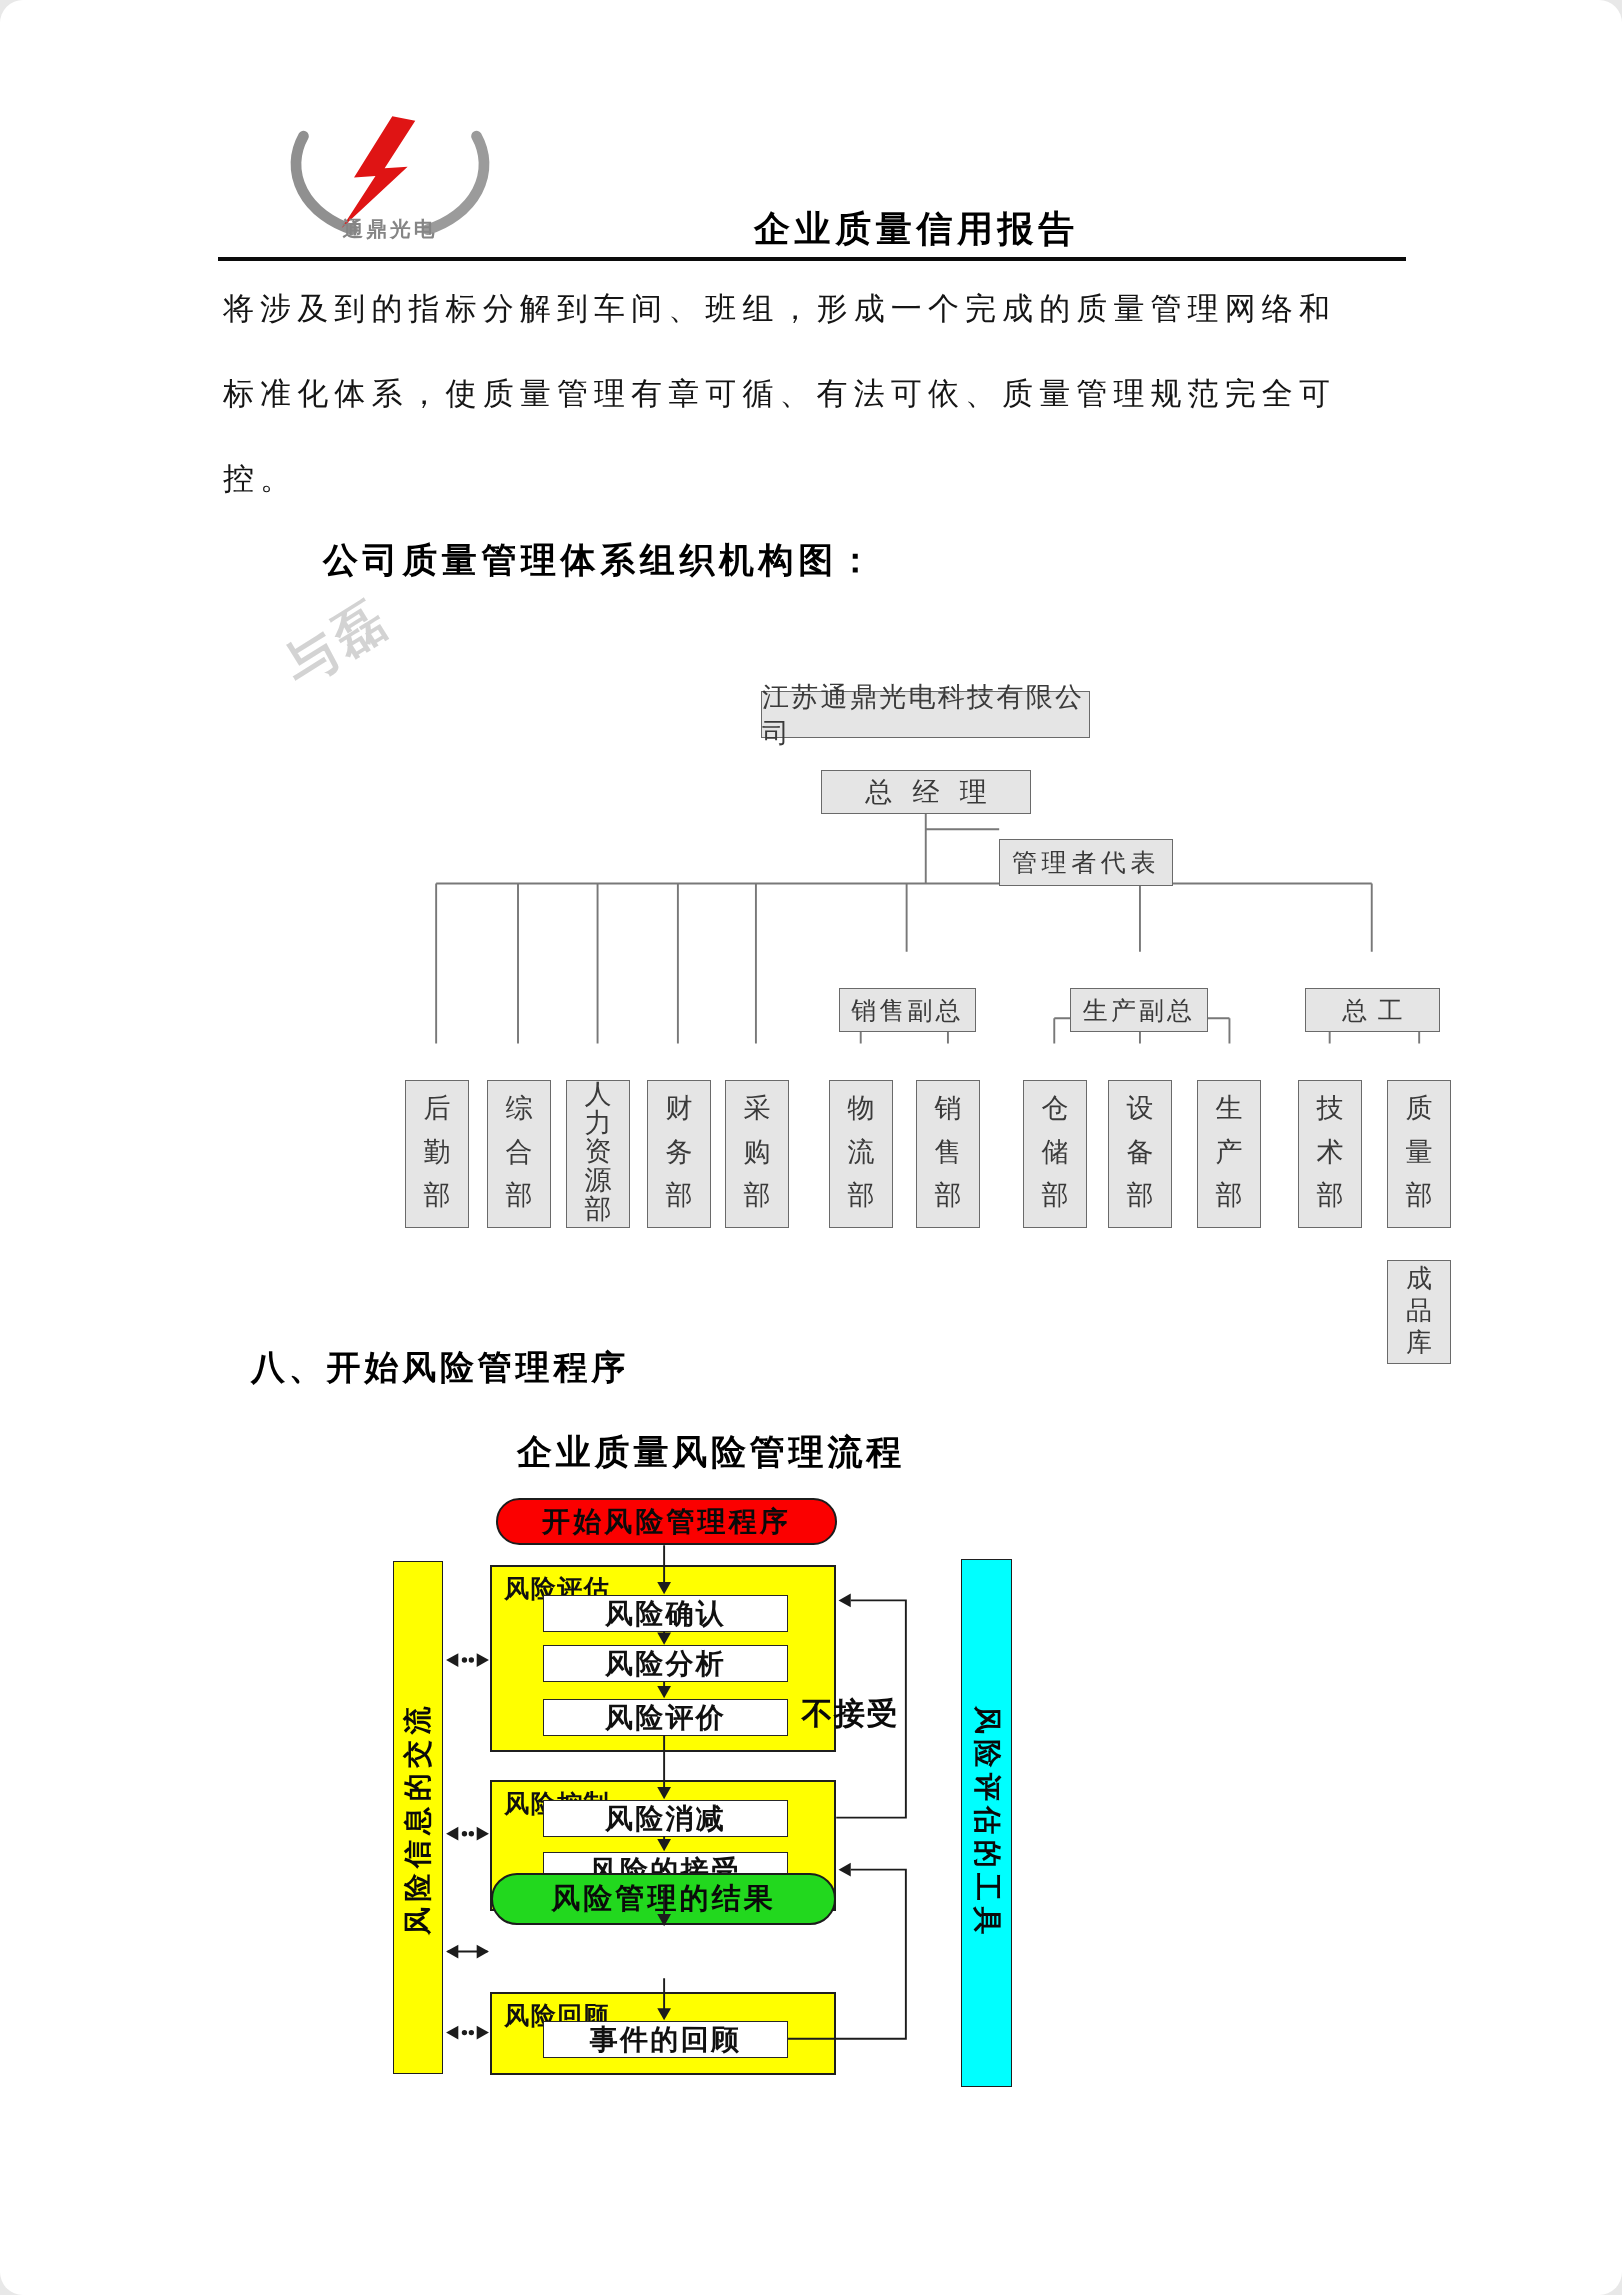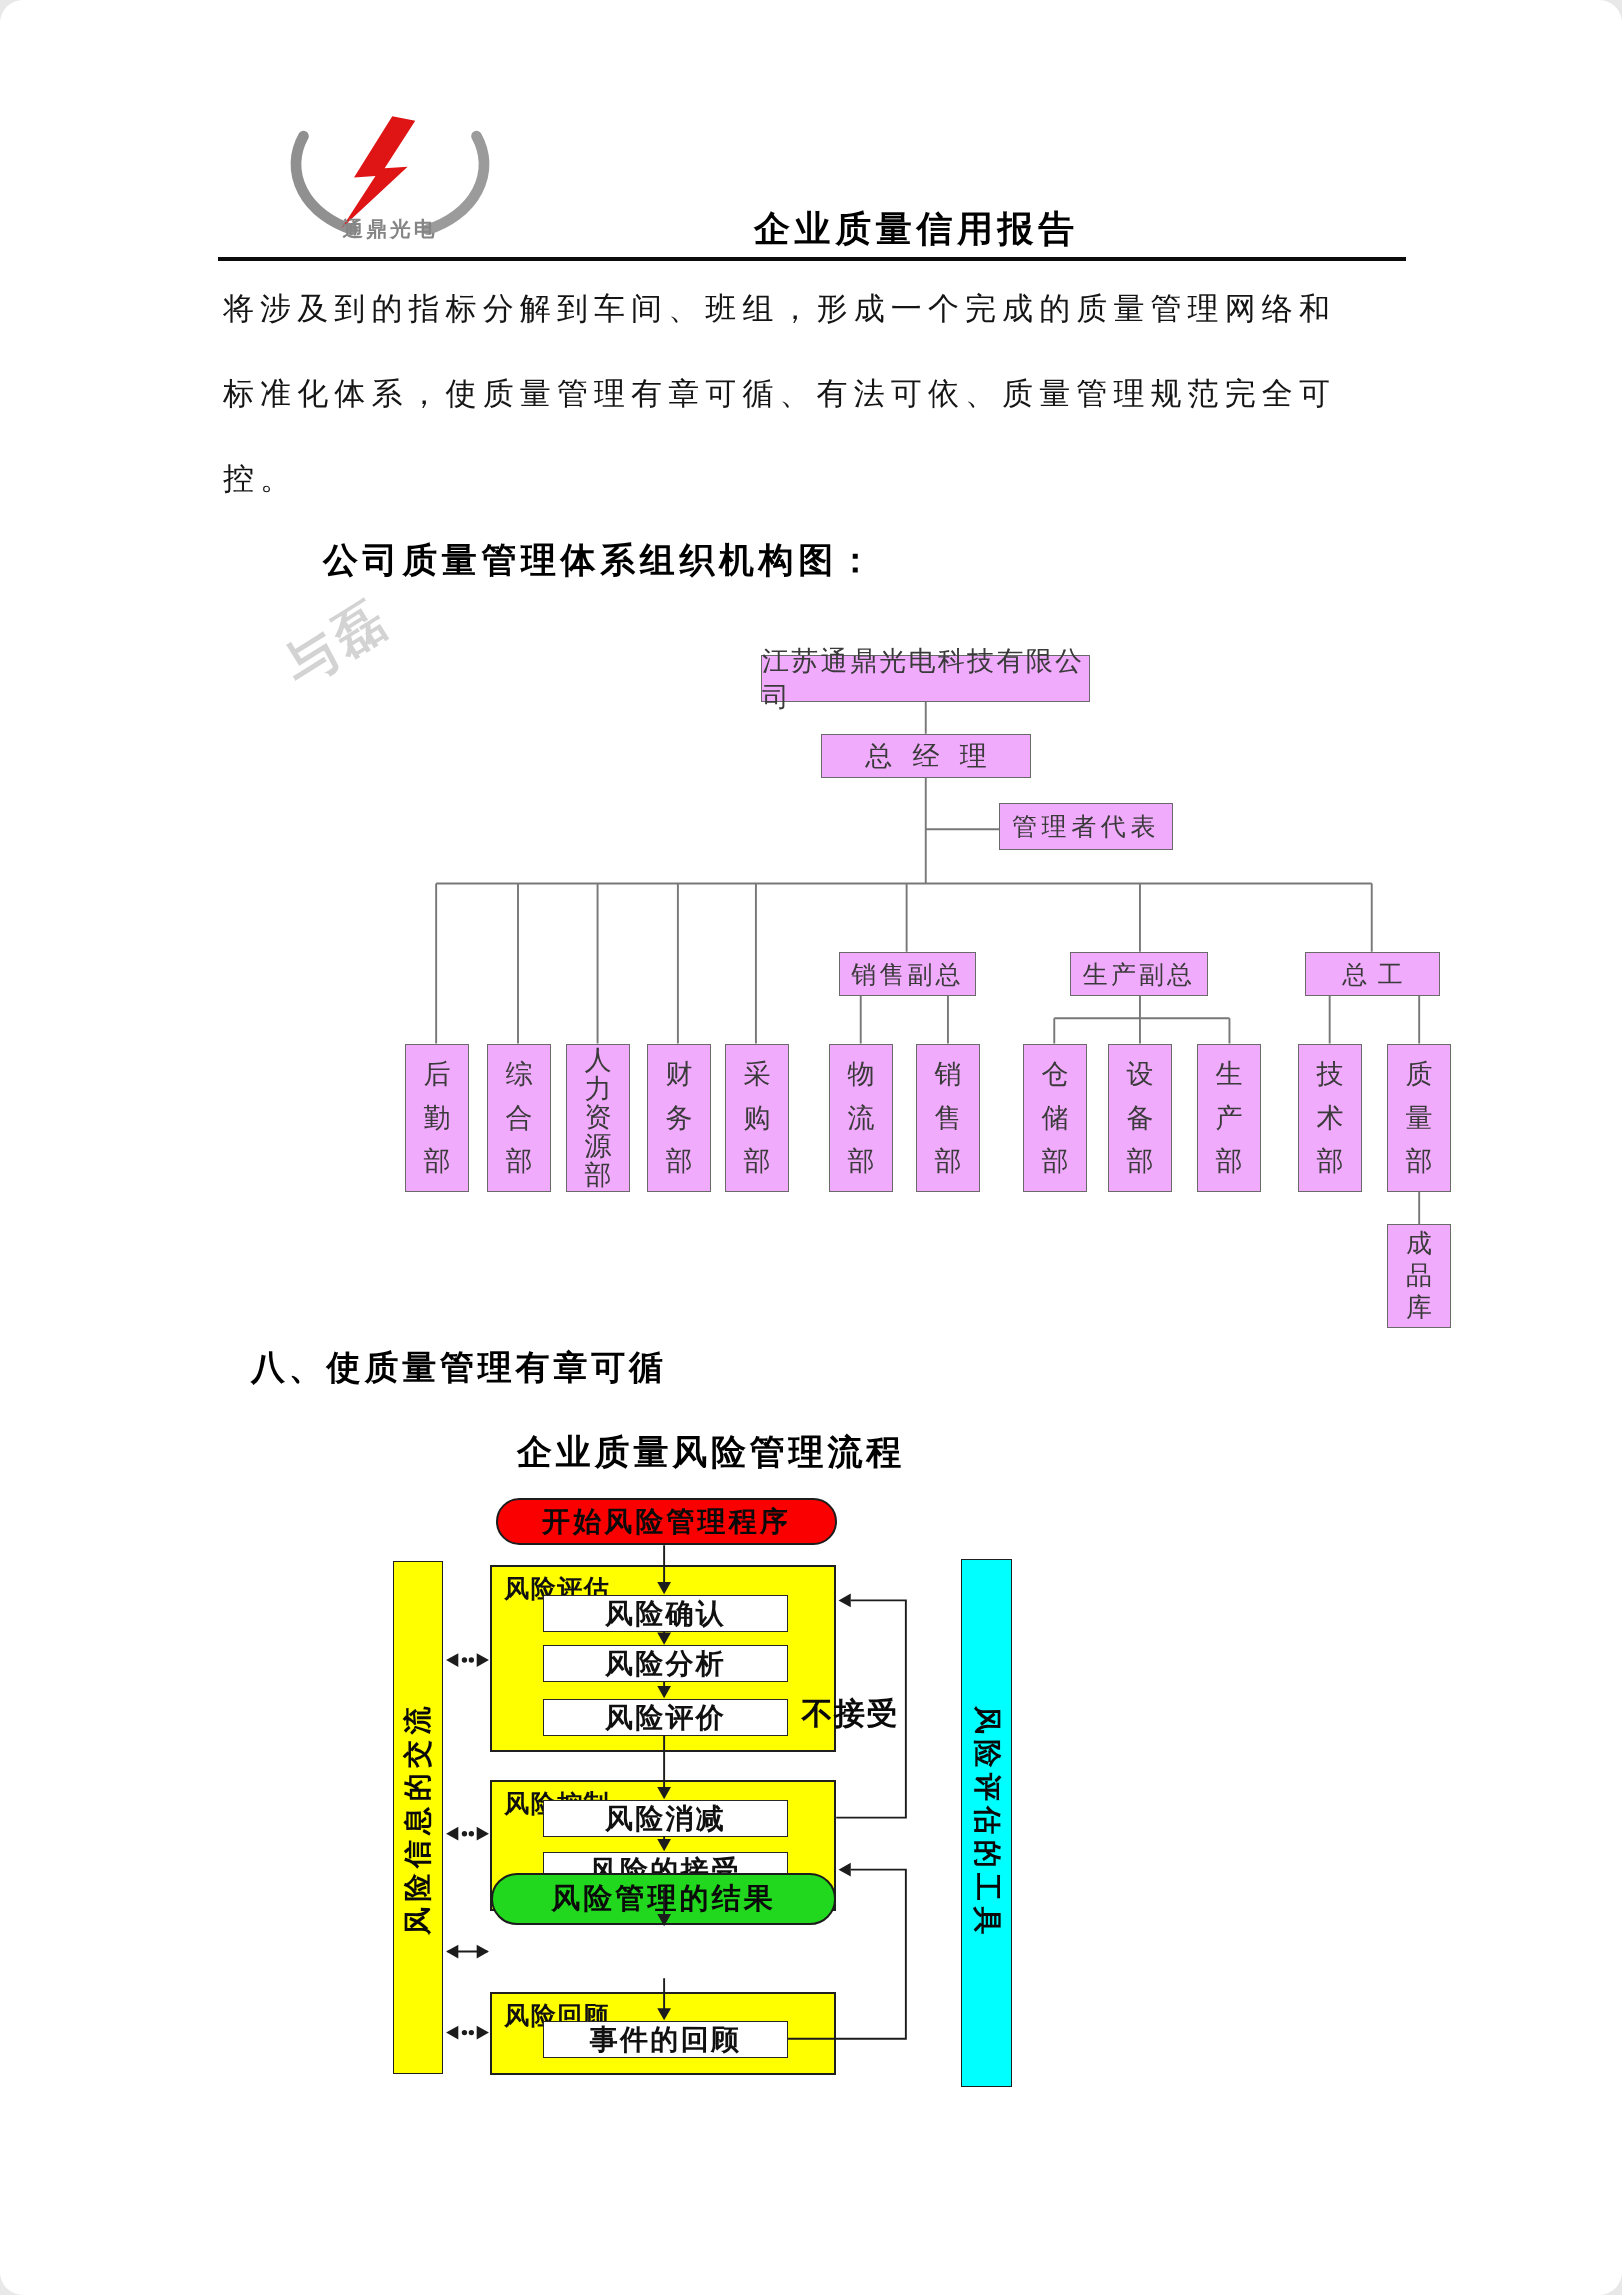--- a/index.html
+++ b/index.html
@@ -10,23 +10,23 @@
   .doc-title{font-weight:bold;font-size:36px;letter-spacing:4.6px;color:#000;}
   .hrule{left:218px;top:257px;width:1188px;height:3.8px;background:#0b0b0b;}
   
   .body-line{font-size:31px;letter-spacing:6.1px;color:#151515;white-space:nowrap;}
   .org-heading{font-weight:bold;font-size:35px;letter-spacing:4.6px;color:#000;white-space:nowrap;}
   .sec-heading{font-weight:bold;font-size:34px;letter-spacing:3.8px;color:#000;white-space:nowrap;}
   .flow-title{font-weight:bold;font-size:35px;letter-spacing:3.8px;color:#000;white-space:nowrap;}
   .watermark{font-weight:bold;font-size:51px;color:#cccccc;letter-spacing:4.6px;
              transform:rotate(-32deg);opacity:.85;}
   
-  .obox{position:absolute;background:#f0abfc;border:1.5px solid #6a6a6a;color:#3a3a3a;
+  .obox{position:absolute;background:#e5e5e5;border:1.5px solid #6a6a6a;color:#3a3a3a;
         display:flex;align-items:center;justify-content:center;
-        font-family:Liberation Serif, serif;box-sizing:border-box;}
+        font-family:Liberation Mono, monospace;box-sizing:border-box;margin-top:36px;}
   .vbox{flex-direction:column;}
   .vbox span{line-height:1;display:block;}
   .hjust{justify-content:space-evenly;}
   .dept{width:64px;height:148px;font-size:27px;}
   .panel{position:absolute;background:#ffff00;border:2.3px solid #1f1f1f;box-sizing:border-box;}
   .panel-label{position:absolute;left:12.2px;top:4.6px;font-weight:bold;font-size:25px;color:#101010;
                font-family:"Liberation Sans","DejaVu Sans",sans-serif;letter-spacing:1.5px;}
   .step{position:absolute;background:#fff;border:1.5px solid #262626;box-sizing:border-box;
         display:flex;align-items:center;justify-content:center;
         font-weight:bold;font-size:28px;color:#101010;letter-spacing:2.3px;
@@ -152,21 +152,21 @@
       <span>质</span>
       <span>量</span>
       <span>部</span>
     </div>
   <div class="obox vbox split-chars" style="left: 1387px; top: 1224px; width: 64px; height: 104px; font-size: 26px; justify-content: space-evenly;">
       <span>成</span>
       <span>品</span>
       <span>库</span>
     </div>
 
-  <div class="abs sec-heading" style="left:251px;top:1345px;">八、使质量管理有章可循</div>
+  <div class="abs sec-heading" style="left:251px;top:1345px;">八、开始风险管理程序</div>
   <div class="abs flow-title" style="left:517px;top:1429px;">企业质量风险管理流程</div>
 
   <div class="bar" style="left:393px;top:1561px;width:50px;height:513px;background:#ffff00;">
     <span class="rot">风险信息的交流</span>
   </div>
   <div class="bar right" style="left:961px;top:1559px;width:51px;height:528px;background:#00ffff;">
     <span class="rot">风险评估的工具</span>
   </div>
 
   <div class="stadium" style="left:496px;top:1498px;width:341px;height:47px;border-radius:25px;background:#fb0000;">开始风险管理程序</div>

